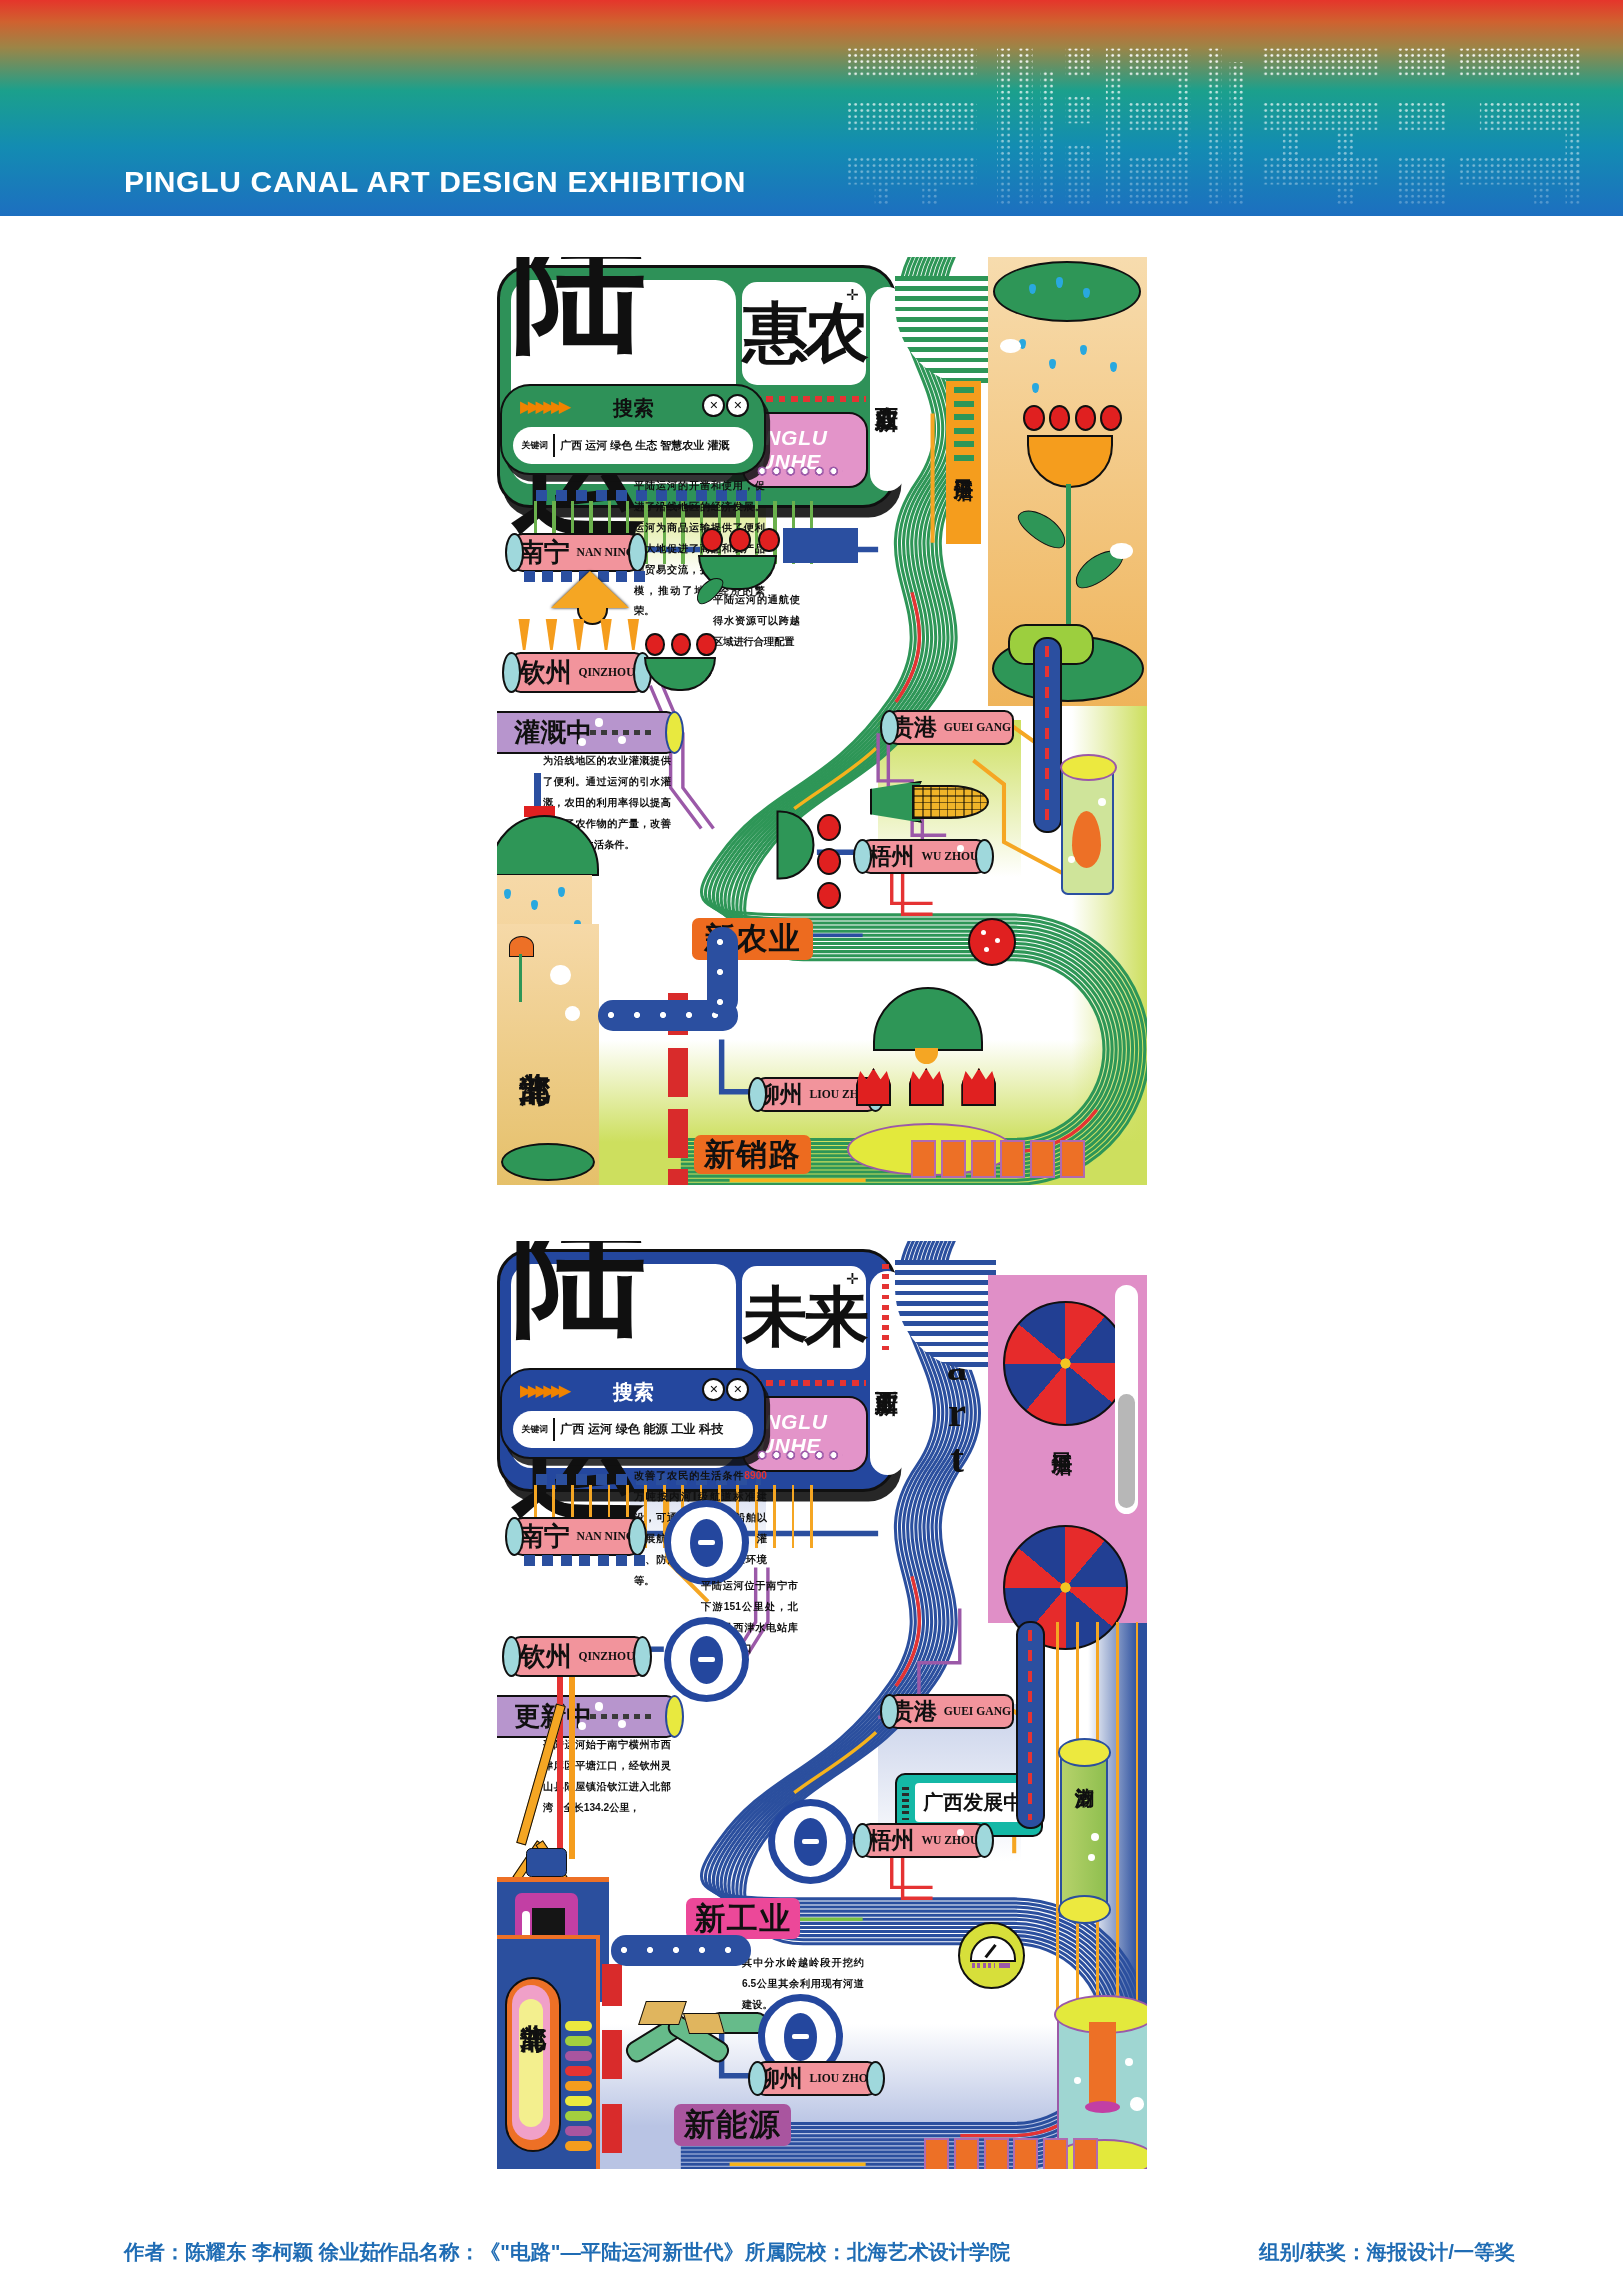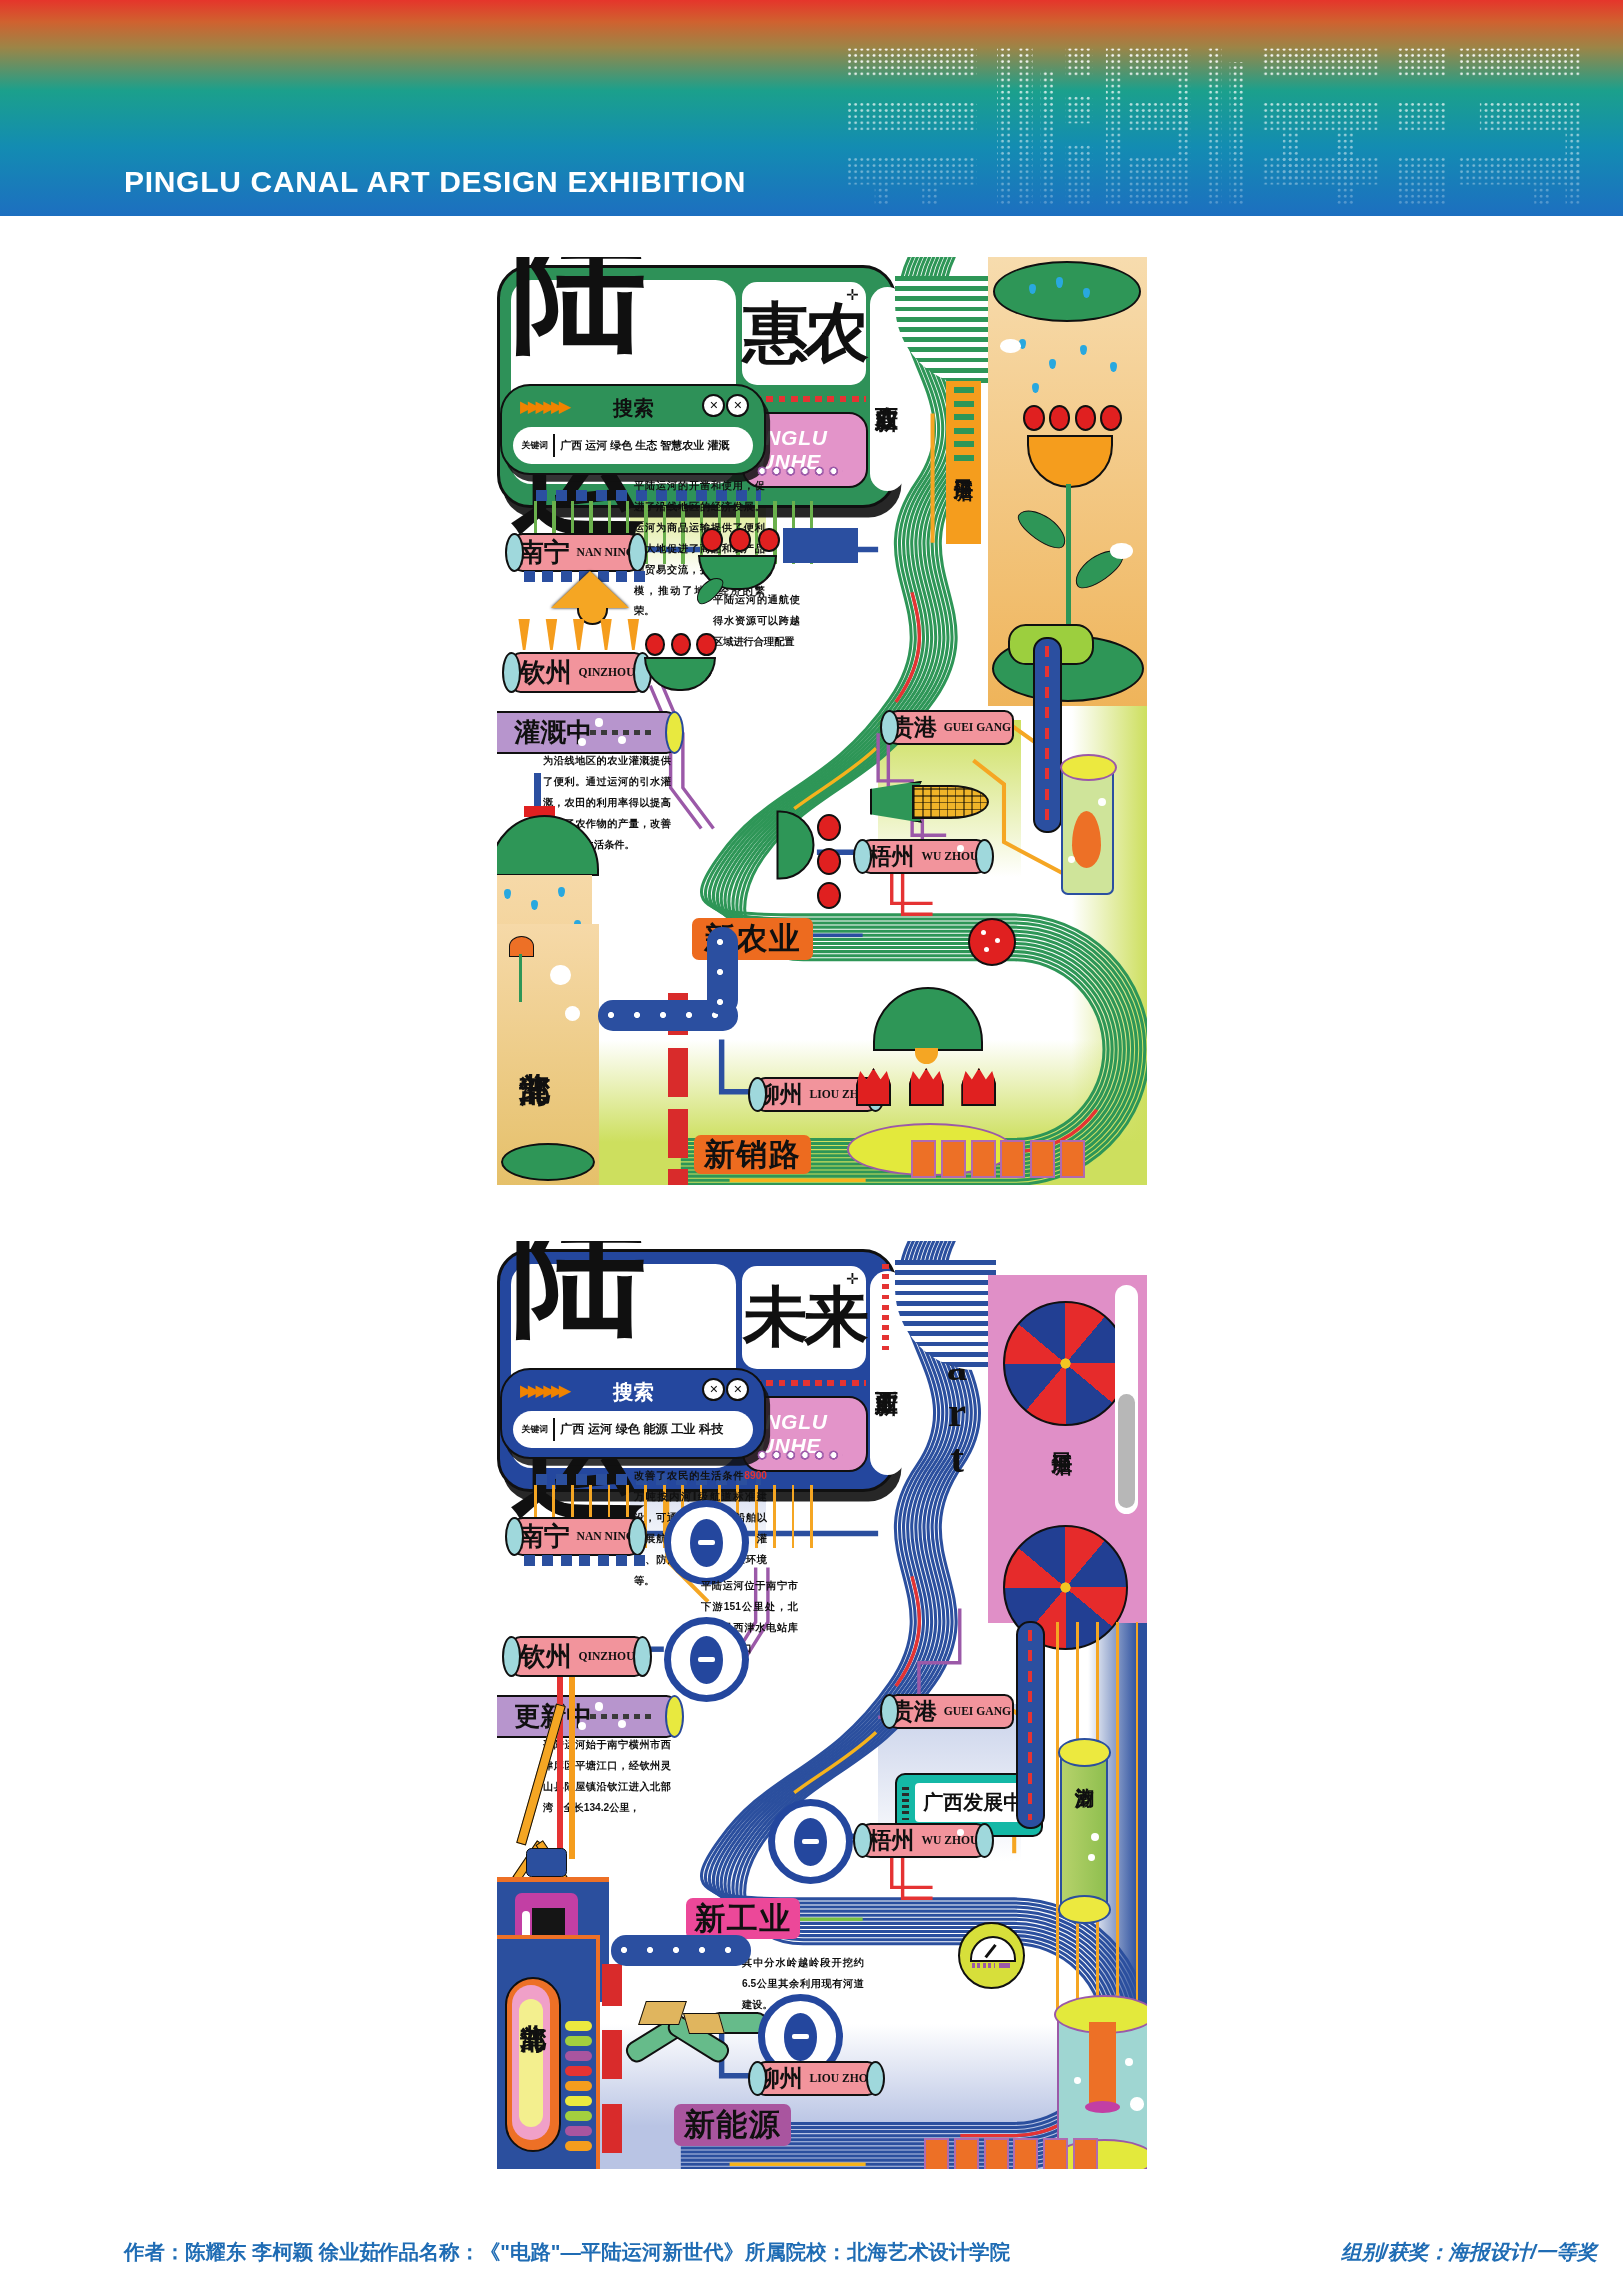--- a/index.html
+++ b/index.html
@@ -669,15 +669,15 @@
       <span></span>
         <span></span>
       <span></span>
         <span></span>
     </div>
   </div>
 
   <div class="footer-t" style="left:124px;">作者：陈耀东 李柯颖 徐业茹</div>
   <div class="footer-t" style="left:378px;">作品名称：《"电路"—平陆运河新世代》</div>
   <div class="footer-t" style="left:745px;">所属院校：北海艺术设计学院</div>
-  <div class="footer-t" style="left:1341px;font-style:italic;">组别/获奖：海报设计/一等奖</div>
+  <div class="footer-t" style="left:1259px;">组别/获奖：海报设计/一等奖</div>
 </div>
 
 
 </body></html>

